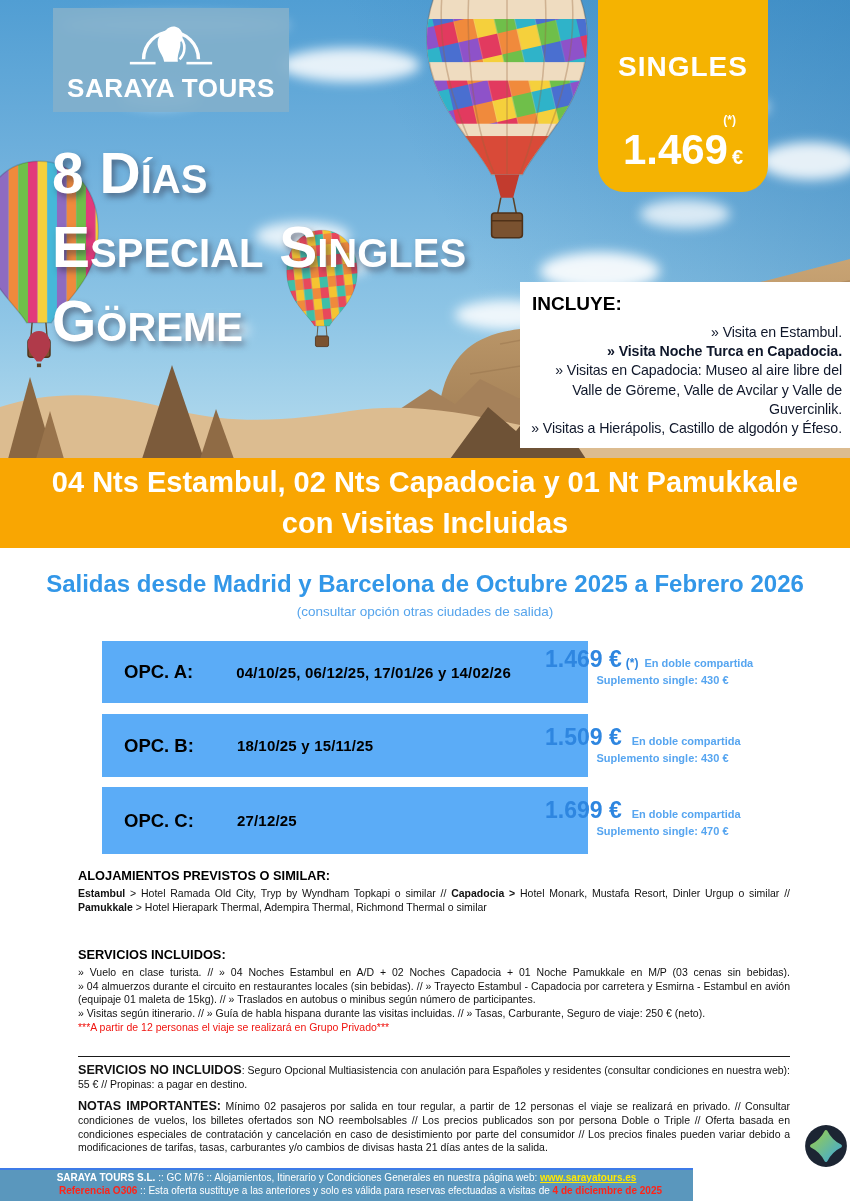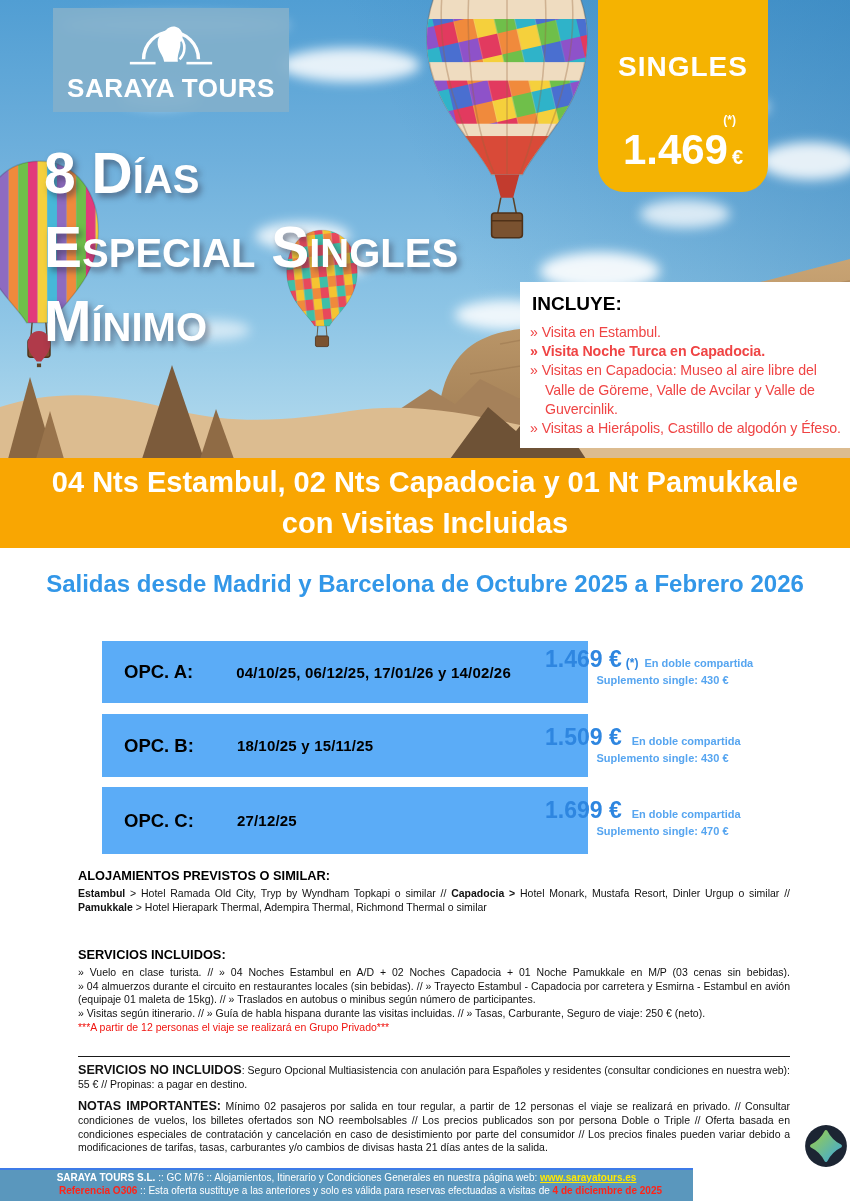--- a/index.html
+++ b/index.html
@@ -19,30 +19,30 @@
   .logo-box svg{width:140px;height:60px;display:block;margin:0 auto;}
   .logo-text{color:#fff;font-size:26px;font-weight:600;letter-spacing:.5px;margin-top:0;}
 
   .price-box{position:absolute;left:598px;top:0;width:170px;height:192px;background:#F5B301;
         border-radius:0 0 26px 26px;color:#fff;text-align:center;box-sizing:border-box;}
   .price-box .label{margin-top:50px;font-size:28px;font-weight:bold;letter-spacing:1px;line-height:34px;}
   .price-box .ast{margin-top:30px;font-size:12px;font-weight:bold;text-align:right;padding-right:32px;line-height:12px;}
   .price-box .amount-row{margin-top:4px;font-size:42px;font-weight:bold;line-height:40px;}
   .price-box .currency{font-size:20px;font-weight:bold;margin-left:4px;}
 
-  .hero-title{position:absolute;left:44px;top:136px;color:#fff;font-weight:bold;
+  .hero-title{position:absolute;left:52px;top:136px;color:#fff;font-weight:bold;
         font-variant:small-caps;font-size:57px;line-height:74px;
         text-shadow:3px 4px 6px rgba(50,50,70,.55);}
 
   .includes{position:absolute;left:520px;top:282px;width:330px;height:166px;background:#fff;
         padding:11px 8px 0 10px;box-sizing:border-box;}
   .includes h3{margin:0 0 8px 2px;font-size:19px;font-weight:bold;color:#000;}
   .includes ul{margin:0;padding:0;}
-  .includes li{list-style:none;font-size:14.2px;line-height:19.2px;color:#ef4444;
-        padding-left:15px;text-indent:-15px;letter-spacing:-.1px;}
+  .includes li{list-style:none;font-size:14.2px;line-height:19.2px;color:#0f172a;
+        padding-left:15px;text-indent:-15px;letter-spacing:-.1px;text-align:right;}
   .includes li.bold{font-weight:bold;}
 
   
   .banner{position:absolute;left:0;top:458px;width:850px;height:90px;background:#F9A602;color:#fff;
         text-align:center;font-weight:bold;font-size:29px;line-height:41px;padding-top:4px;box-sizing:border-box;}
   .dep-heading{position:absolute;top:570px;left:0;width:850px;text-align:center;color:#3297E8;
         font-size:24px;font-weight:bold;}
   .dep-sub{position:absolute;top:604px;left:0;width:850px;text-align:center;color:#55A4EC;
         font-size:13.5px;font-weight:500;}
 
@@ -220,40 +220,41 @@
 
     <div class="price-box">
       <div class="label">SINGLES</div>
       <div class="ast">(*)</div>
       <div class="amount-row"><span>1.469</span><span class="currency">€</span></div>
     </div>
 
     <div class="hero-title">
       <div>8 Días</div>
       <div>Especial Singles</div>
-      <div>Mínimo</div>
+      <div>Göreme</div>
     </div>
 
     <div class="includes">
       <h3>INCLUYE:</h3>
       <ul>
         <li>» Visita en Estambul.</li>
         <li class="bold">» Visita Noche Turca en Capadocia.</li>
         <li>» Visitas en Capadocia: Museo al aire libre del Valle de Göreme, Valle de Avcilar y Valle de Guvercinlik.</li>
         <li>» Visitas a Hierápolis, Castillo de algodón y Éfeso.</li>
       </ul>
     </div>
   </div>
 
   <div class="banner">
     <div>04 Nts Estambul, 02 Nts Capadocia y 01 Nt Pamukkale</div>
     <div>con Visitas Incluidas</div>
   </div>
 
   <div class="dep-heading">Salidas desde Madrid y Barcelona de Octubre 2025 a Febrero 2026</div>
+  <div class="dep-sub">(consultar opción otras ciudades de salida)</div>
 
   <div class="opt-bar" id="optA">
     <span class="opt-label">OPC. A:</span>
     <span class="opt-dates">04/10/25, 06/12/25, 17/01/26 y 14/02/26</span>
   </div>
   <div class="price-block" id="priceA">
     <div><span class="price-main">1.469 €</span><span class="price-ast">(*)</span><span class="price-note">En doble compartida</span></div>
     <div class="price-supp">Suplemento single: 430 €</div>
   </div>
 

